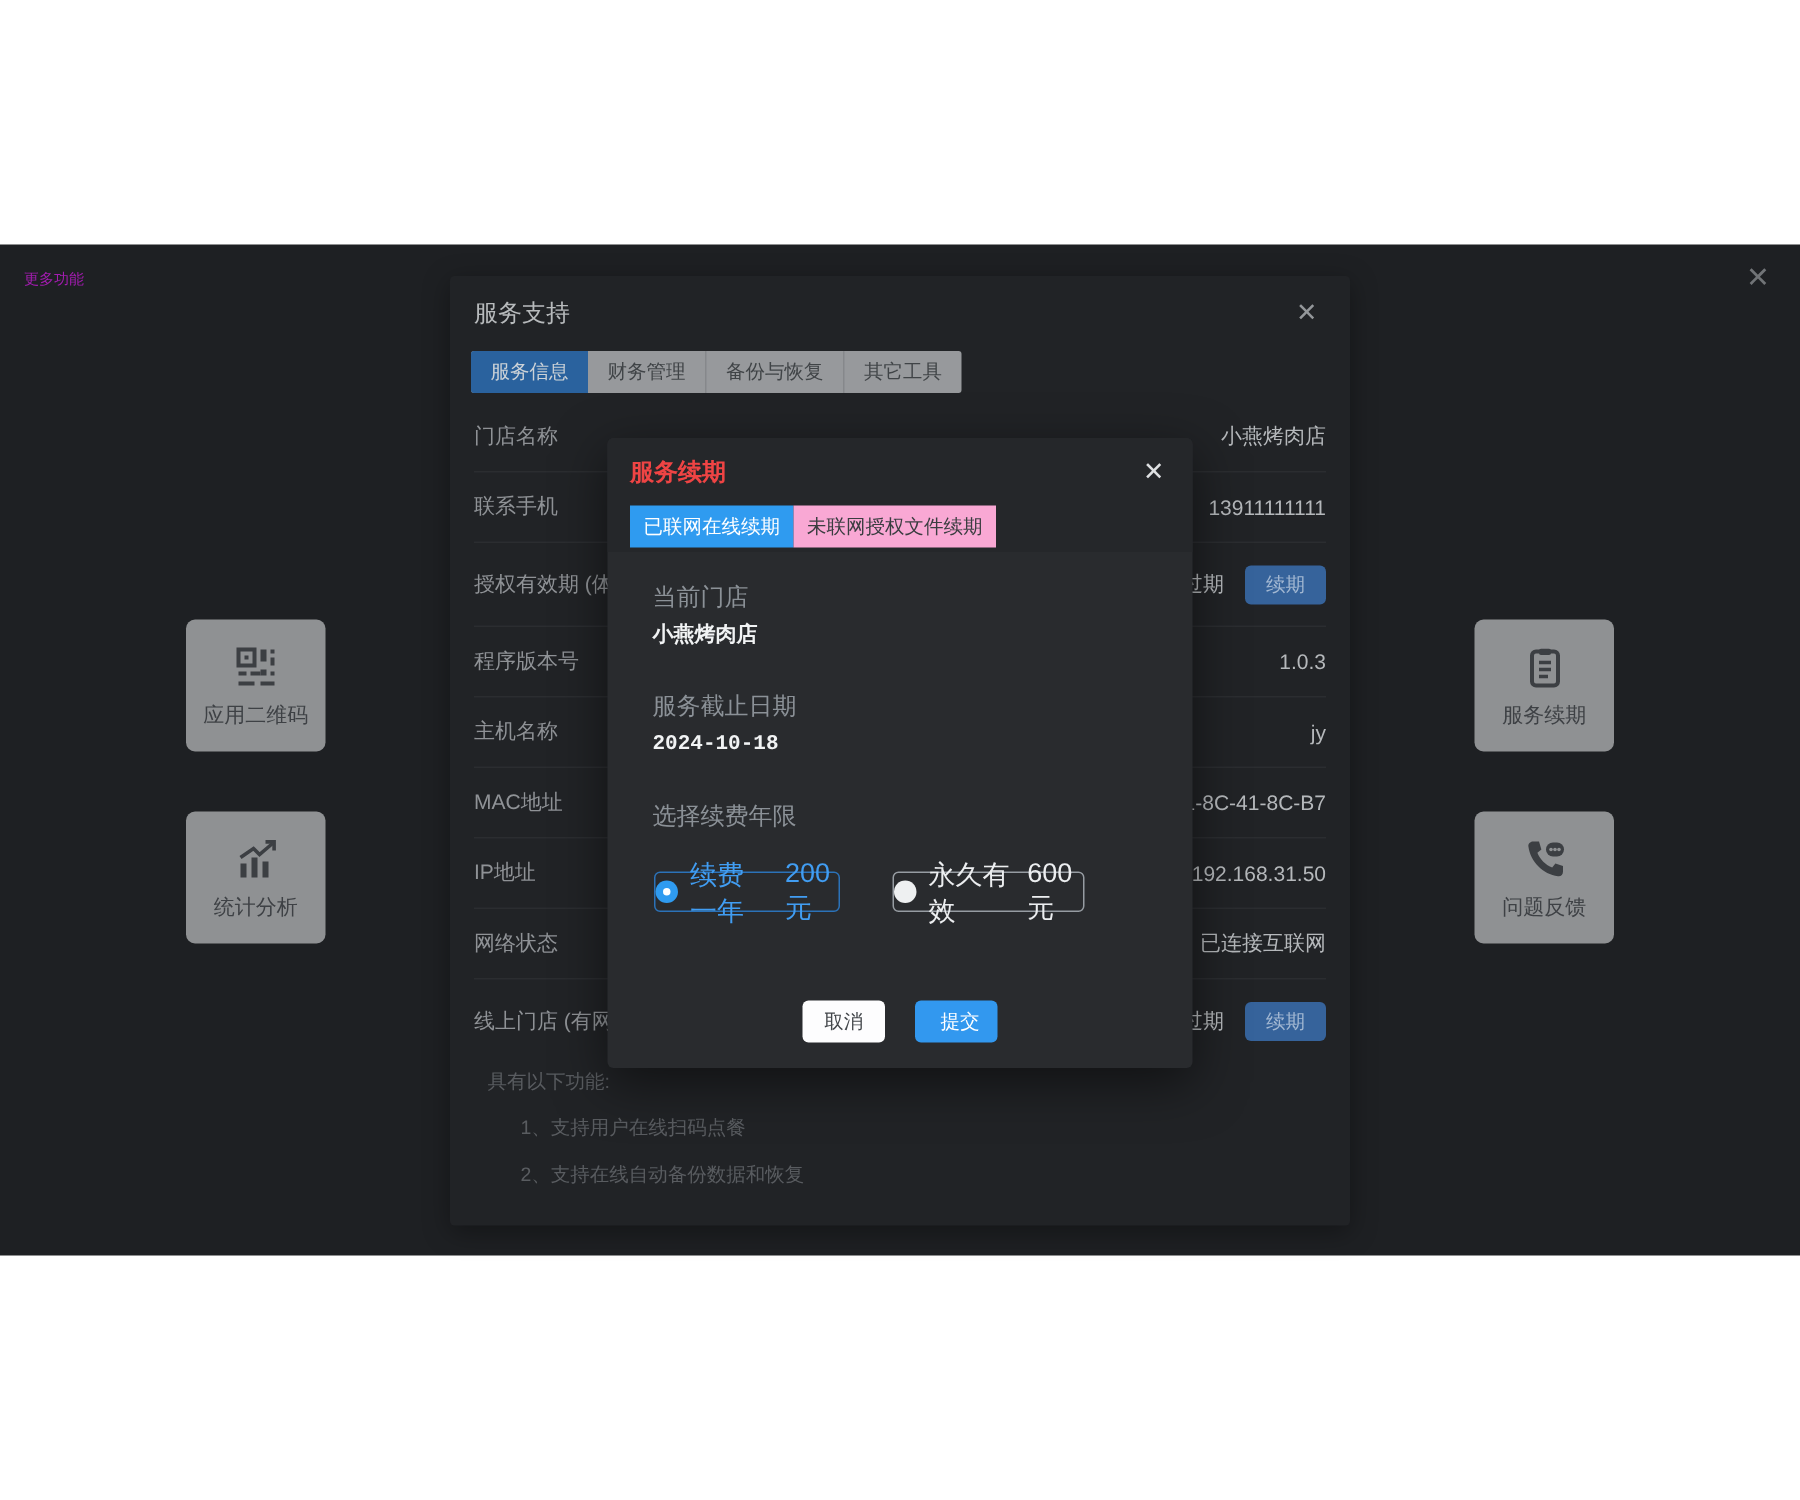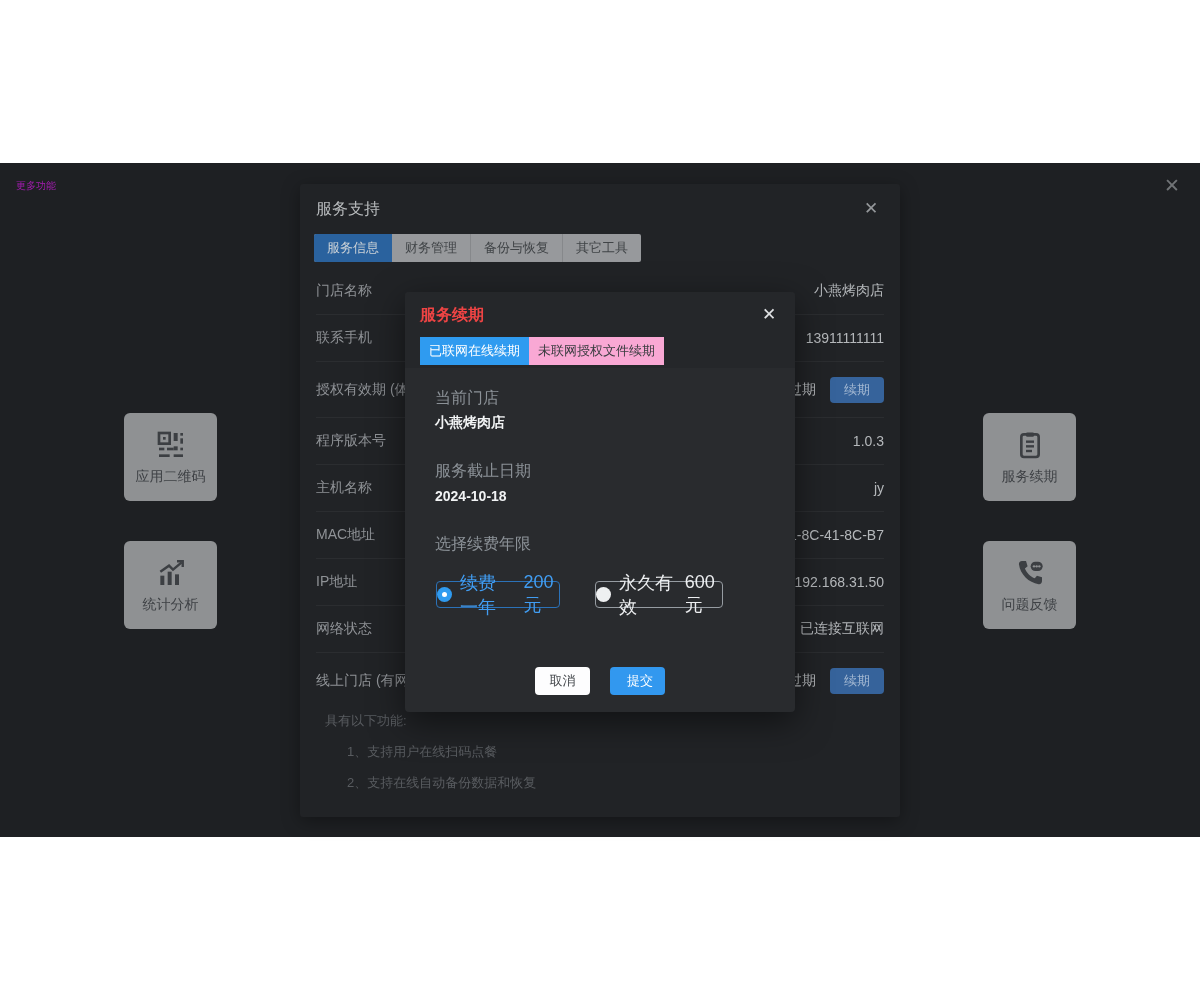--- a/index.html
+++ b/index.html
@@ -215,21 +215,21 @@
     <div class="modal-close">✕</div>
     <div class="mtabs" id="modal-tabs">
         <div class="mtab active">已联网在线续期</div>
         <div class="mtab">未联网授权文件续期</div>
       </div>
 
     <div class="m-label" style="left:30px;top:96px;">当前门店</div>
     <div class="m-value" style="left:30px;top:122px;">小燕烤肉店</div>
 
     <div class="m-label" style="left:30px;top:169px;">服务截止日期</div>
-    <div class="m-value" style="left:30px;top:196px;">2024-10-18</div>
+    <div class="m-value" style="left:30px;top:196px;font-family:Liberation Mono, monospace;">2024-10-18</div>
 
     <div class="m-label" style="left:30px;top:242px;">选择续费年限</div>
 
     <div id="modal-options">
         <div class="opt sel" style="left: 31px; top: 289px; width: 124px;">
           <span class="radio"></span>
           <span class="opt-label">续费一年</span>
           <span class="opt-price">200元</span>
         </div>
         <div class="opt" style="left: 190px; top: 289px; width: 128px;">

